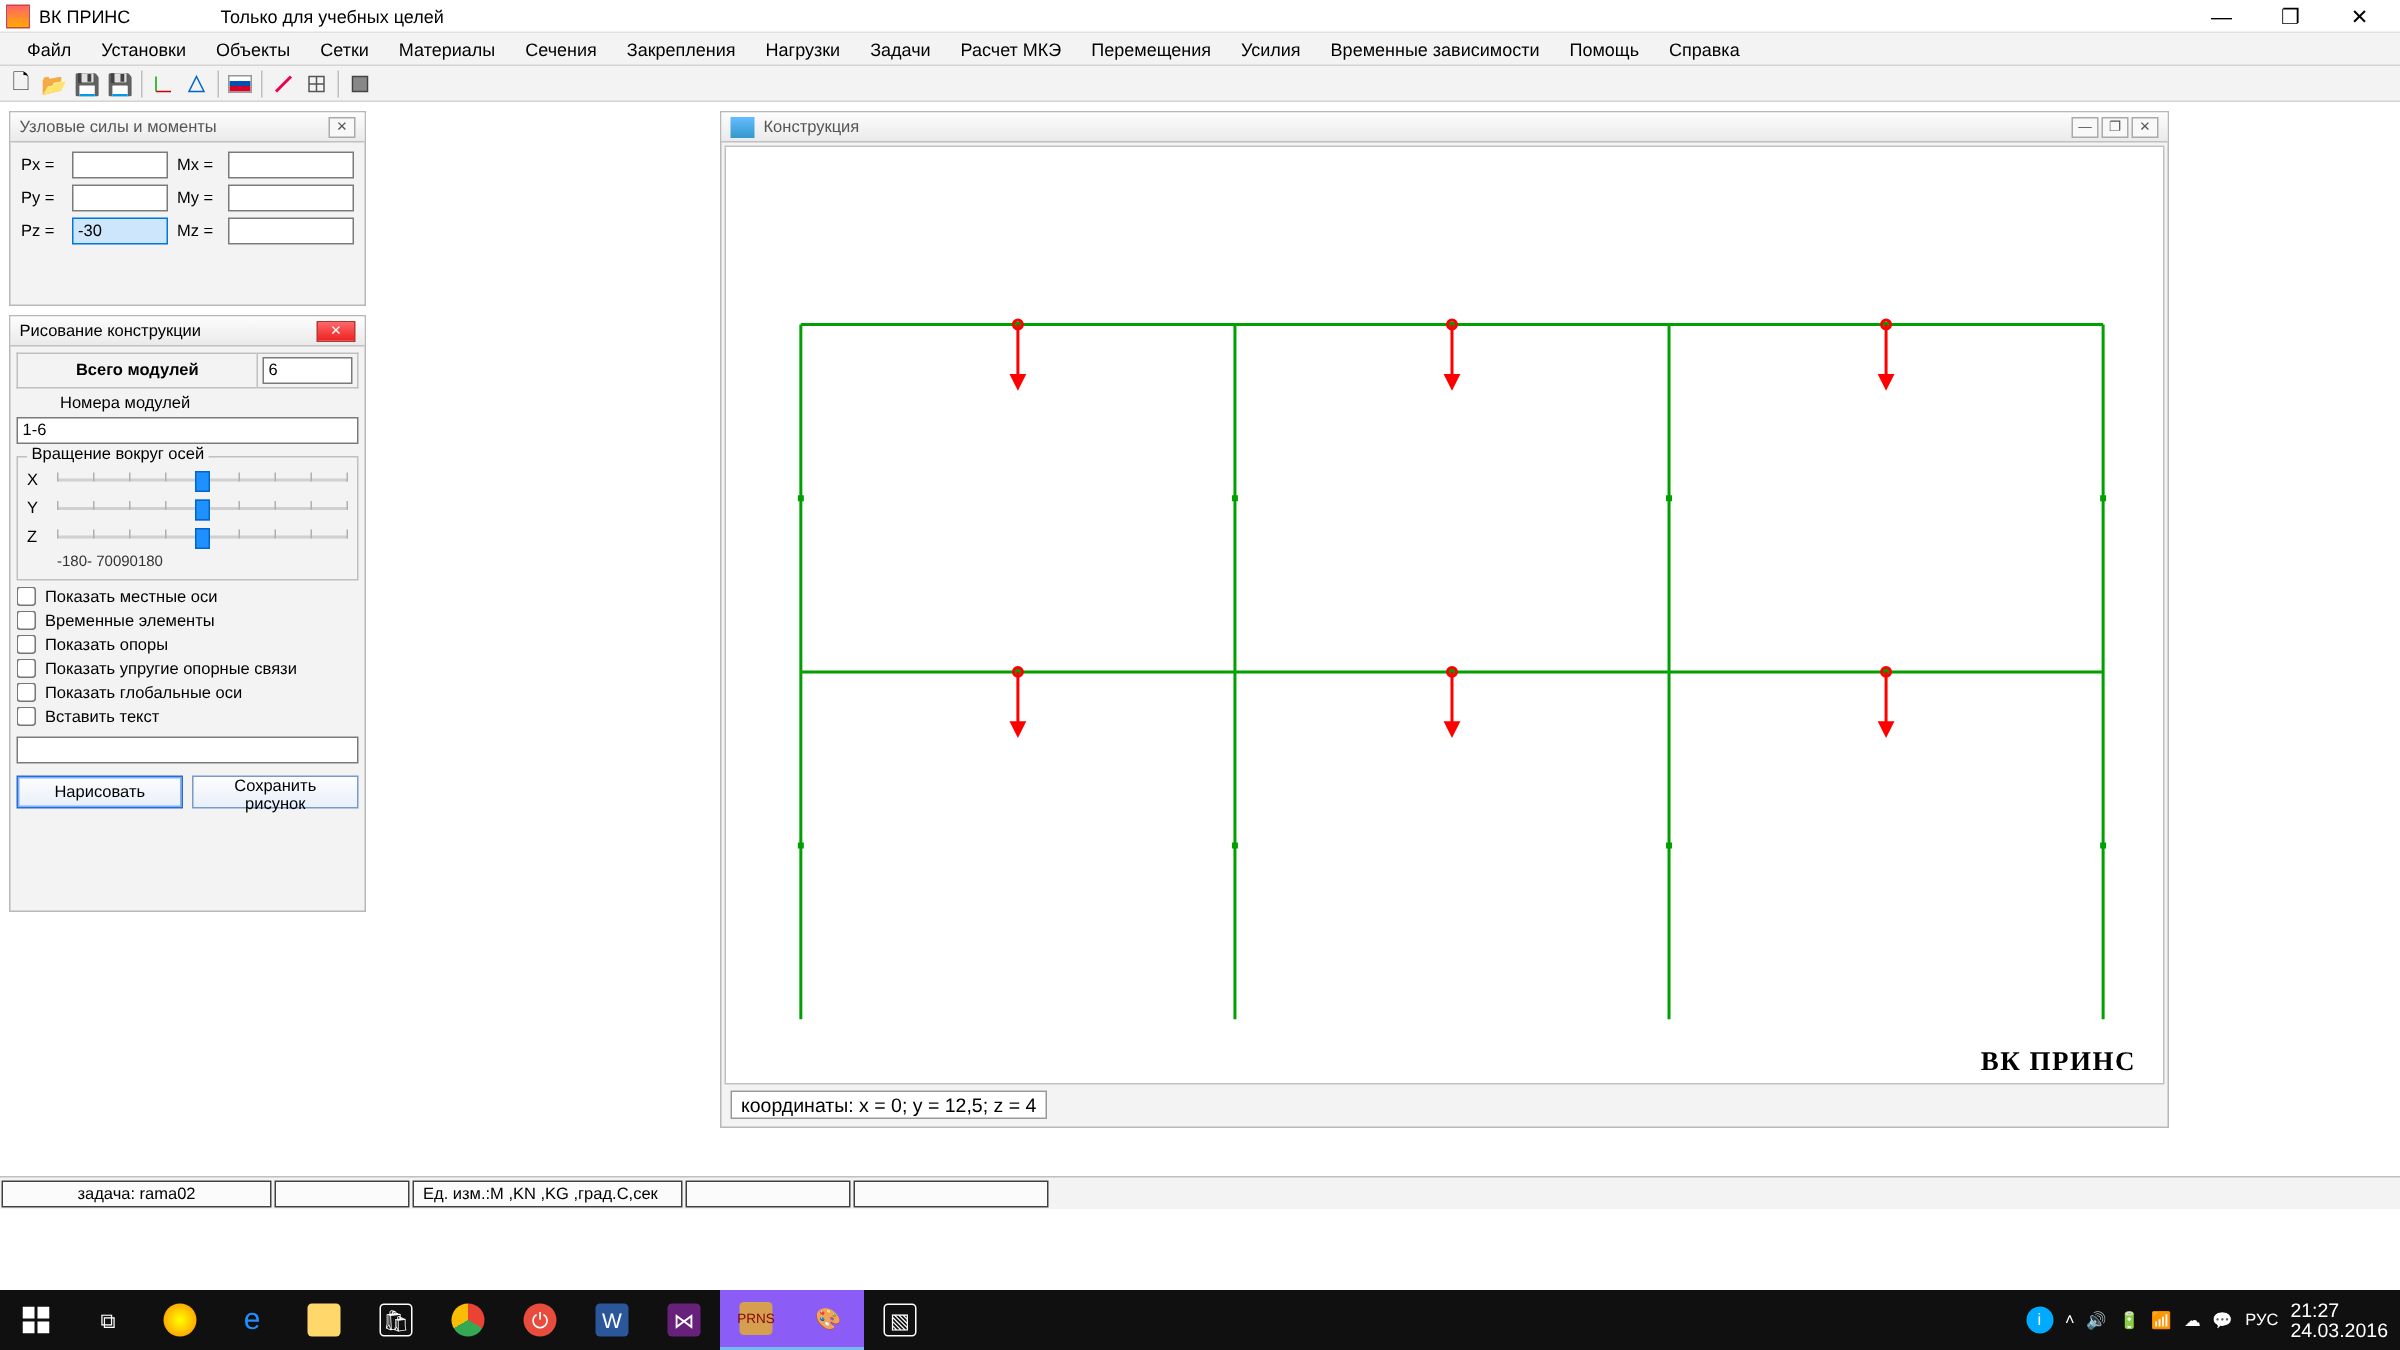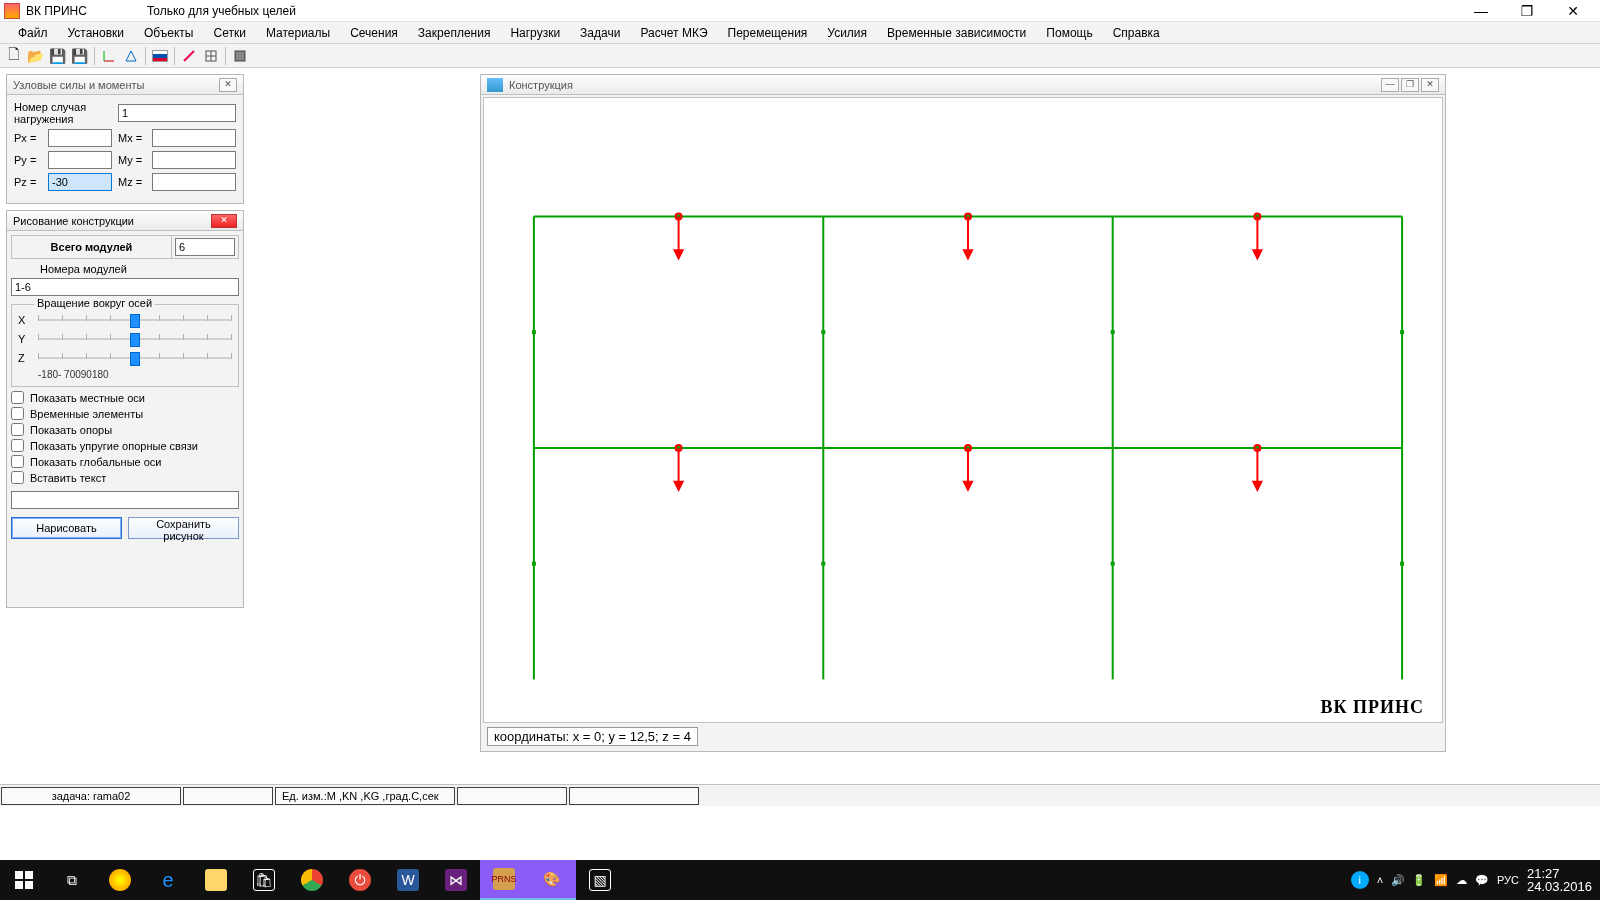--- a/index.html
+++ b/index.html
@@ -35,21 +35,21 @@
 .panel-title .pt-close { background: linear-gradient(#f66,#e22); color:#fff; border-color:#b33; width:26px; }
 
 .panel-body { padding:4px; font-size:11px; }
 .panel-body table { border-collapse: collapse; width:100%; }
 .panel-body td { padding:2px 3px; font-size:11px; vertical-align:middle; }
 .panel-body input[type=text] { width:100%; height:18px; border:1px solid #7a7a7a; padding:0 3px; font-size:11px; background:#fff; }
 .panel-body input.sel { border:1px solid #0078d7; background:#cde6fb; }
 .panel-body label { font-size:11px; }
 
 .fieldset { border:1px solid #c0c0c0; margin:4px 0; padding:4px 6px 6px 6px; position:relative; }
-.fieldset-legend { position:absolute; top:-8px; left:6px; background:#f3f3f3; padding:0 3px; font-size:11px;margin-left:16px; }
+.fieldset-legend { position:absolute; top:-8px; left:6px; background:#f3f3f3; padding:0 3px; font-size:11px; }
 
 .slider-row { display:flex; align-items:center; gap:6px; margin:3px 0;}
 .slider-row .axis { width:14px; font-size:11px; }
 .slider-track { flex:1; height:16px; position:relative; }
 .slider-track .track-line { position:absolute; left:0; right:0; top:7px; height:2px; background:#d0d0d0; }
 .slider-track .ticks { position:absolute; left:0; right:0; top:3px; height:10px; display:flex; justify-content:space-between; }
 .slider-track .ticks span { width:1px; height:6px; background:#b0b0b0; }
 .slider-thumb { position:absolute; top:2px; width:10px; height:14px; background:#1e90ff; border:1px solid #0066cc; transform:translateX(-50%); }
 .slider-scale { display:flex; justify-content:flex-start; font-size:10px; color:#333; padding:0 0 0 20px; }
 
@@ -160,24 +160,20 @@
 
   <div class="panel" style="left:6px; top:6px; width:238px; height:130px;">
     <div class="panel-title">
       <span>Узловые силы и моменты</span>
       <div class="pt-spacer"></div>
       <div class="pt-btn">✕</div>
     </div>
     <div class="panel-body">
       <table>
         <tbody>
-            <tr>
-          <td colspan="2"><span>Номер случая нагружения</span></td>
-          <td colspan="2"><input type="text" value="1" style=""></td>
-        </tr>
         <tr>
           <td style="width:34px"><span>Px =</span></td>
           <td style="width:70px"><input type="text" style=""></td>
           <td style="width:34px"><span>Mx =</span></td>
           <td><input type="text" style=""></td>
         </tr>
         <tr>
           <td><span>Py =</span></td>
           <td><input type="text" style=""></td>
           <td><span>My =</span></td>

